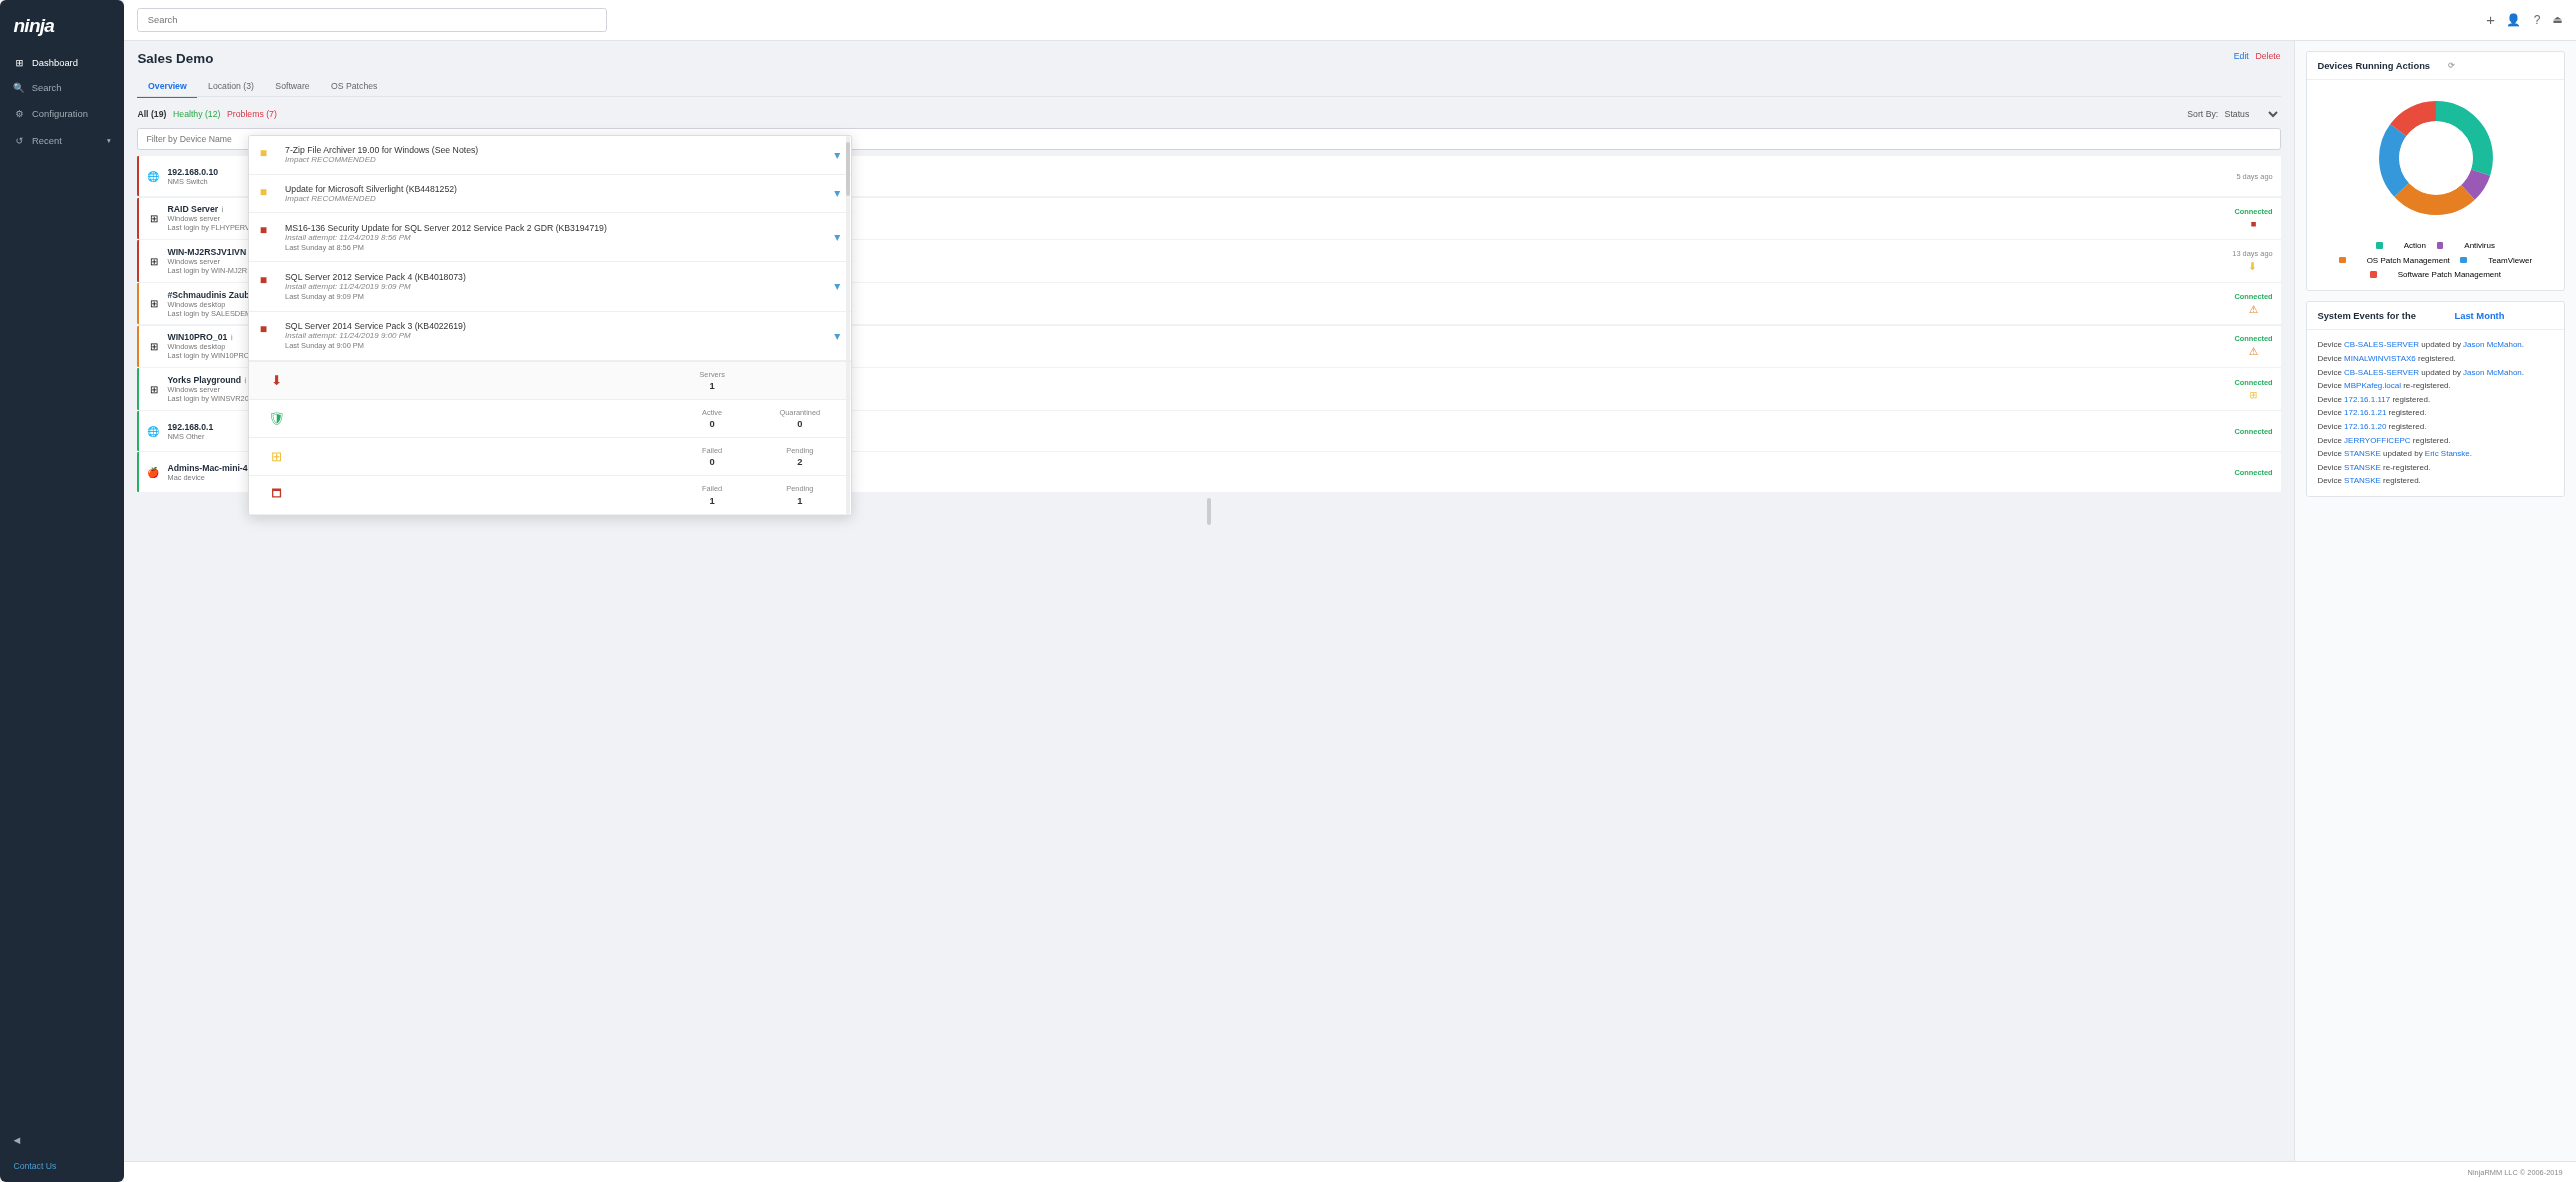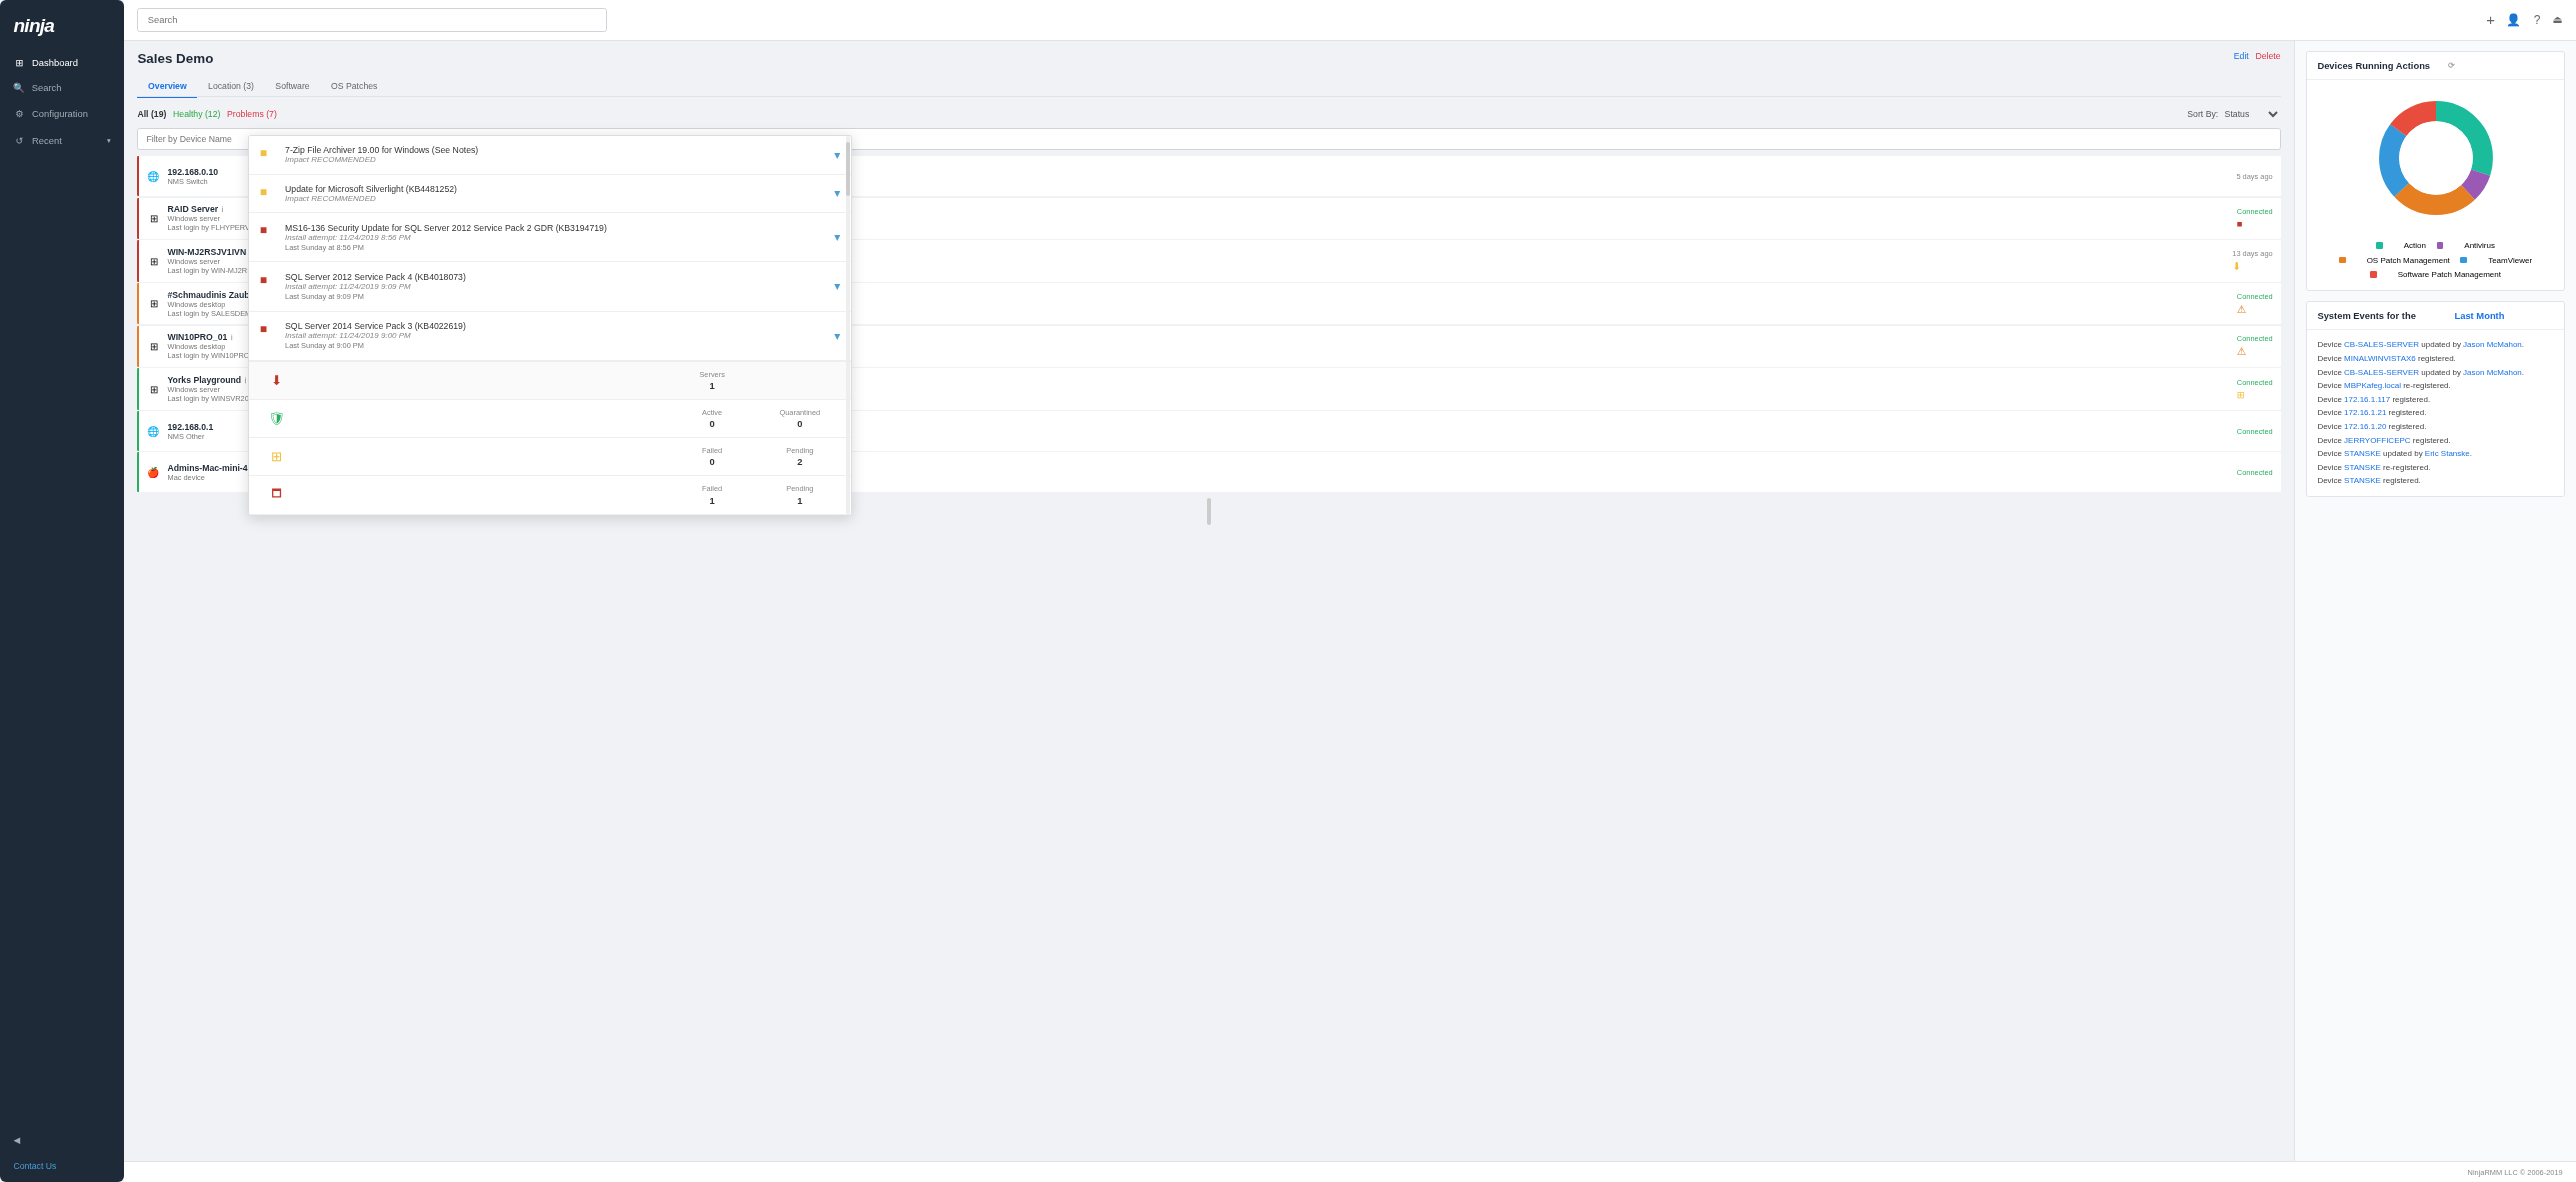--- a/index.html
+++ b/index.html
@@ -158,22 +158,22 @@
     }
     .device-item.red { border-left-color: #c0392b; }
     .device-item.green { border-left-color: #27ae60; }
     .device-item.orange { border-left-color: #e67e22; }
 
     .device-icon { font-size: 10px; width: 13.4px; text-align: center; flex-shrink: 0; }
     .device-info { flex: 1; min-width: 0; }
     .device-name { font-weight: 600; font-size: 8.7px; color: #1e2a38; display: flex; align-items: center; gap: 3.4px; }
     .device-name .info-icon { color: #aaa; font-size: 7.4px; cursor: pointer; }
     .device-sub { font-size: 7.4px; color: #777; }
-    .device-status { text-align: right; font-size: 7.4px; color: #555; flex-shrink: 0; display: flex; flex-direction: column; align-items: flex-start; gap: 2px; }
-    .status-badge { font-size: 7.4px; font-weight: 400; }
+    .device-status { text-align: right; font-size: 7.4px; color: #555; flex-shrink: 0; display: flex; flex-direction: column; align-items: center; gap: 2px; }
+    .status-badge { font-size: 7.4px; font-weight: 700; }
     .status-badge.connected { color: #27ae60; }
     .days-ago { font-size: 7.4px; color: #888; }
 
     
     #popup-overlay {
       position: absolute;
       left: 124px;
       top: 94px;
       width: 604px;
       background: #fff;

